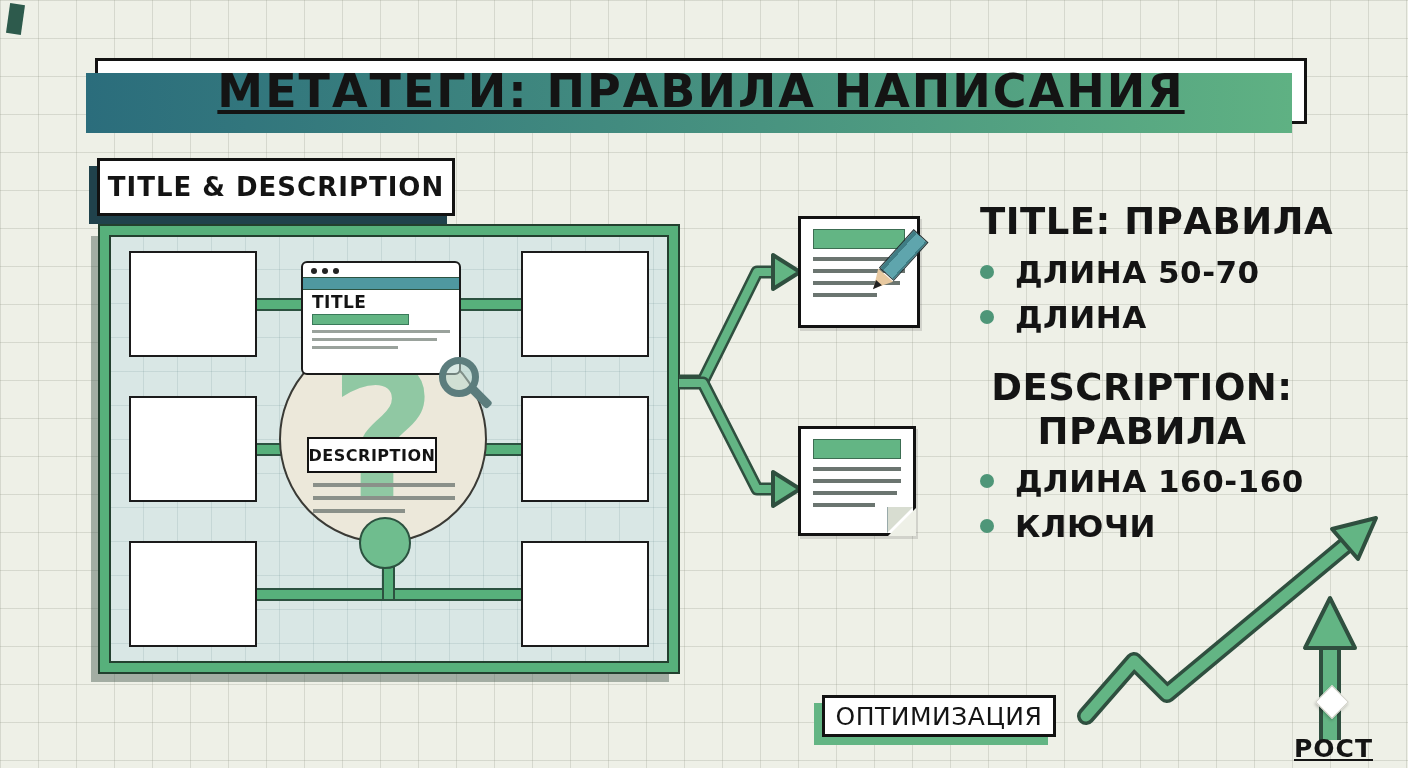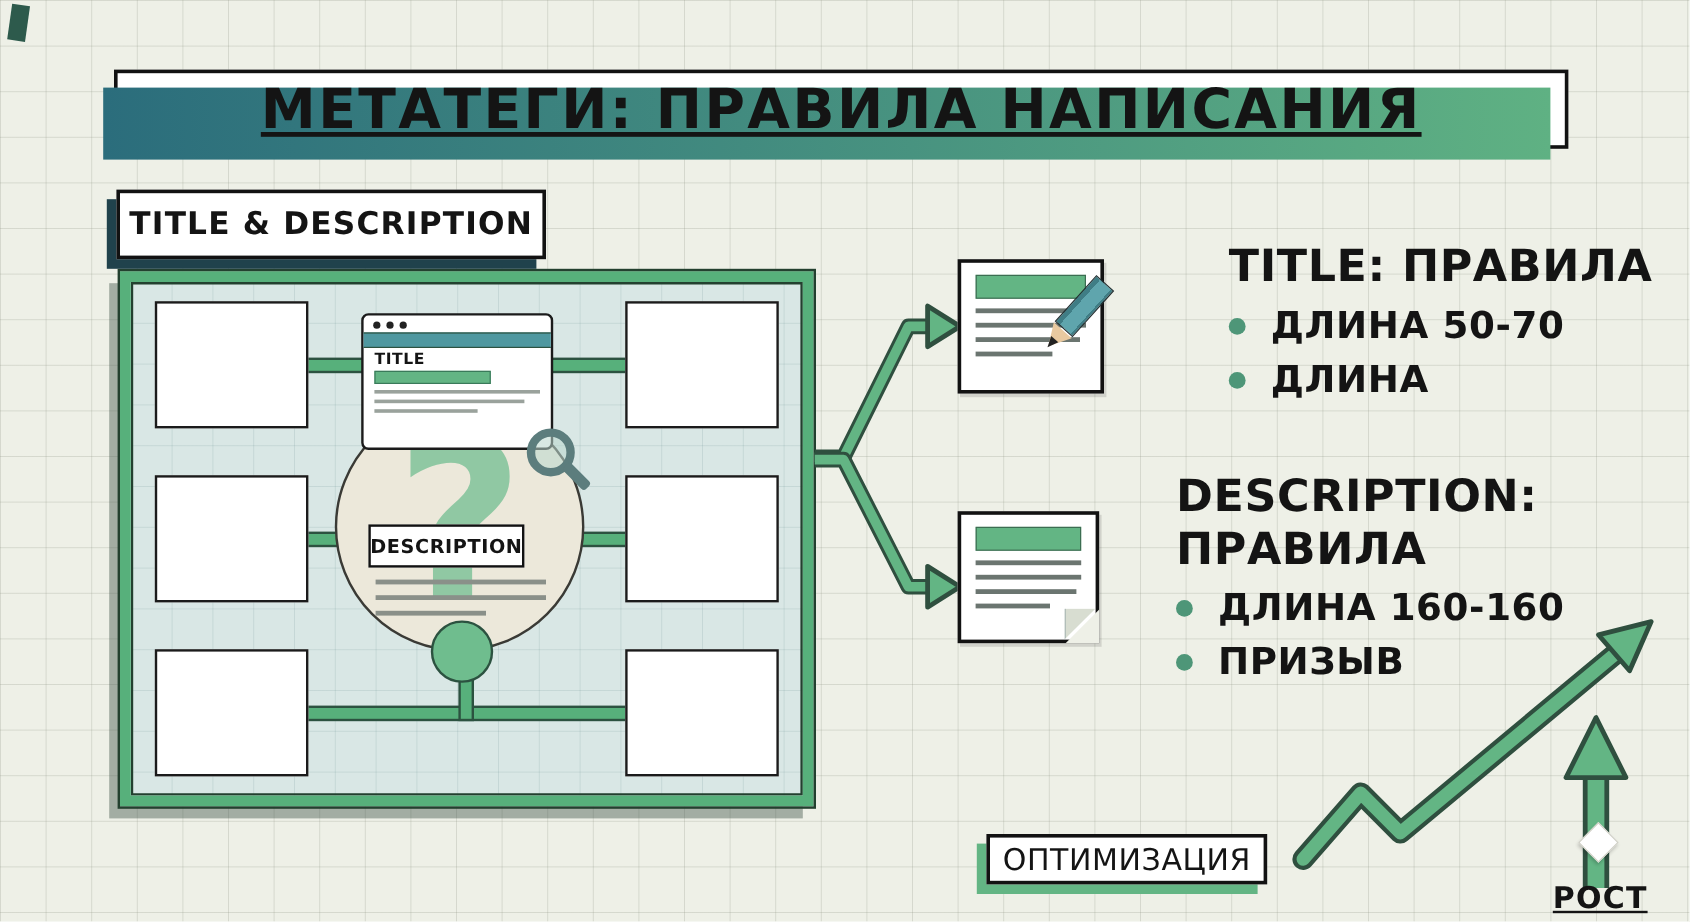--- a/index.html
+++ b/index.html
@@ -60,21 +60,21 @@
   .qmark { font-size:185px; font-weight:800; color:#90c8a3; line-height:1; margin-top:-8px; }
 
   .small-circle { position:absolute; left:250px; top:282px; width:52px; height:52px;
     border-radius:50%; background:#6fbd8e; border:2.5px solid #2c5240; z-index:4; }
 
   .browser { position:absolute; left:192px; top:26px; width:160px; height:114px;
     background:#fff; border:2.5px solid #1b1b1b; border-radius:6px; z-index:5; }
   .dots { display:flex; gap:5px; padding:5px 8px 3px; }
   .dots i { width:6px; height:6px; border-radius:50%; background:#222; }
   .tealbar { height:13px; background:#4f98a0; border-top:1px solid #2c5240; border-bottom:1px solid #2c5240; }
-  .btitle { font-size:13px; font-weight:800; padding:2px 9px 0; letter-spacing:0.5px; }
+  .btitle { font-size:17px; font-weight:800; padding:2px 9px 0; letter-spacing:0.5px; }
   .greenbar { height:11px; width:62%; background:#63b584; border:1px solid #3a7a5a; margin:2px 9px 5px; }
   .bline { height:3px; background:#9aa29c; margin:5px 9px; }
   .bl2 { width:80%; } .bl3 { width:55%; }
   .magnifier { position:absolute; right:-20px; bottom:-24px; width:40px; height:40px;
     border-radius:50%; border:7px solid #5c7d7d; background:rgba(185,215,205,0.55); }
   .magnifier .handle { position:absolute; width:9px; height:26px; background:#5c7d7d;
     right:-13px; bottom:-20px; transform:rotate(-45deg); border-radius:3px; }
 
   .desc-box { position:absolute; left:198px; top:202px; width:130px; height:36px;
     background:#fff; border:2.5px solid #121212; z-index:6;
@@ -110,22 +110,22 @@
     border-top:9px solid #222; }
 
   .fold-cover { position:absolute; right:-3px; bottom:-3px; width:0; height:0;
     border-bottom:28px solid #eef0e7; border-left:28px solid transparent; }
   .fold { position:absolute; right:0; bottom:0; width:26px; height:26px;
     background:#d8ddd1; clip-path:polygon(0 0, 100% 0, 0 100%);
     border-left:1px solid #9aa; }
 
   
   .rules { position:absolute; z-index:4; }
-  .rules-title { left:1024px; top:200px; }
-  .rules-desc  { left:980px; top:392px; }
+  .rules-title { left:980px; top:200px; }
+  .rules-desc  { left:980px; top:366px;text-align:center; }
   .rules-heading { font-size:37px; font-weight:800; letter-spacing:0.5px; line-height:1.18; margin-bottom:10px; }
   .bullet { display:flex; align-items:center; gap:21px; margin-bottom:9px; }
   .bullet .dot { width:14px; height:14px; border-radius:50%; background:#4e9678; flex:none; }
   .bullet span.txt { font-size:31px; font-weight:800; letter-spacing:0.5px; }
 
   
   .opt-label { position:absolute; left:822px; top:695px; width:234px; height:42px;
     background:#fff; border:3px solid #121212; box-shadow:-8px 8px 0 #63b584; z-index:5;
     display:flex; align-items:center; justify-content:center; }
   .opt-label span { font-size:25px; font-weight:400; letter-spacing:0.5px; }
@@ -263,21 +263,21 @@
     <div class="rules-heading">
       <span>DESCRIPTION:</span><br>
       <span>ПРАВИЛА</span>
     </div>
     <div class="bullet">
       <span class="dot"></span>
       <span class="txt">ДЛИНА 160-160</span>
     </div>
     <div class="bullet">
       <span class="dot"></span>
-      <span class="txt">ПРИЗЫВ</span>
+      <span class="txt">КЛЮЧИ</span>
     </div>
   </div>
 
   <div class="opt-label">
     <span>ОПТИМИЗАЦИЯ</span>
   </div>
 
   <div class="diamond"></div>
 
   <div class="rost">РОСТ</div>

